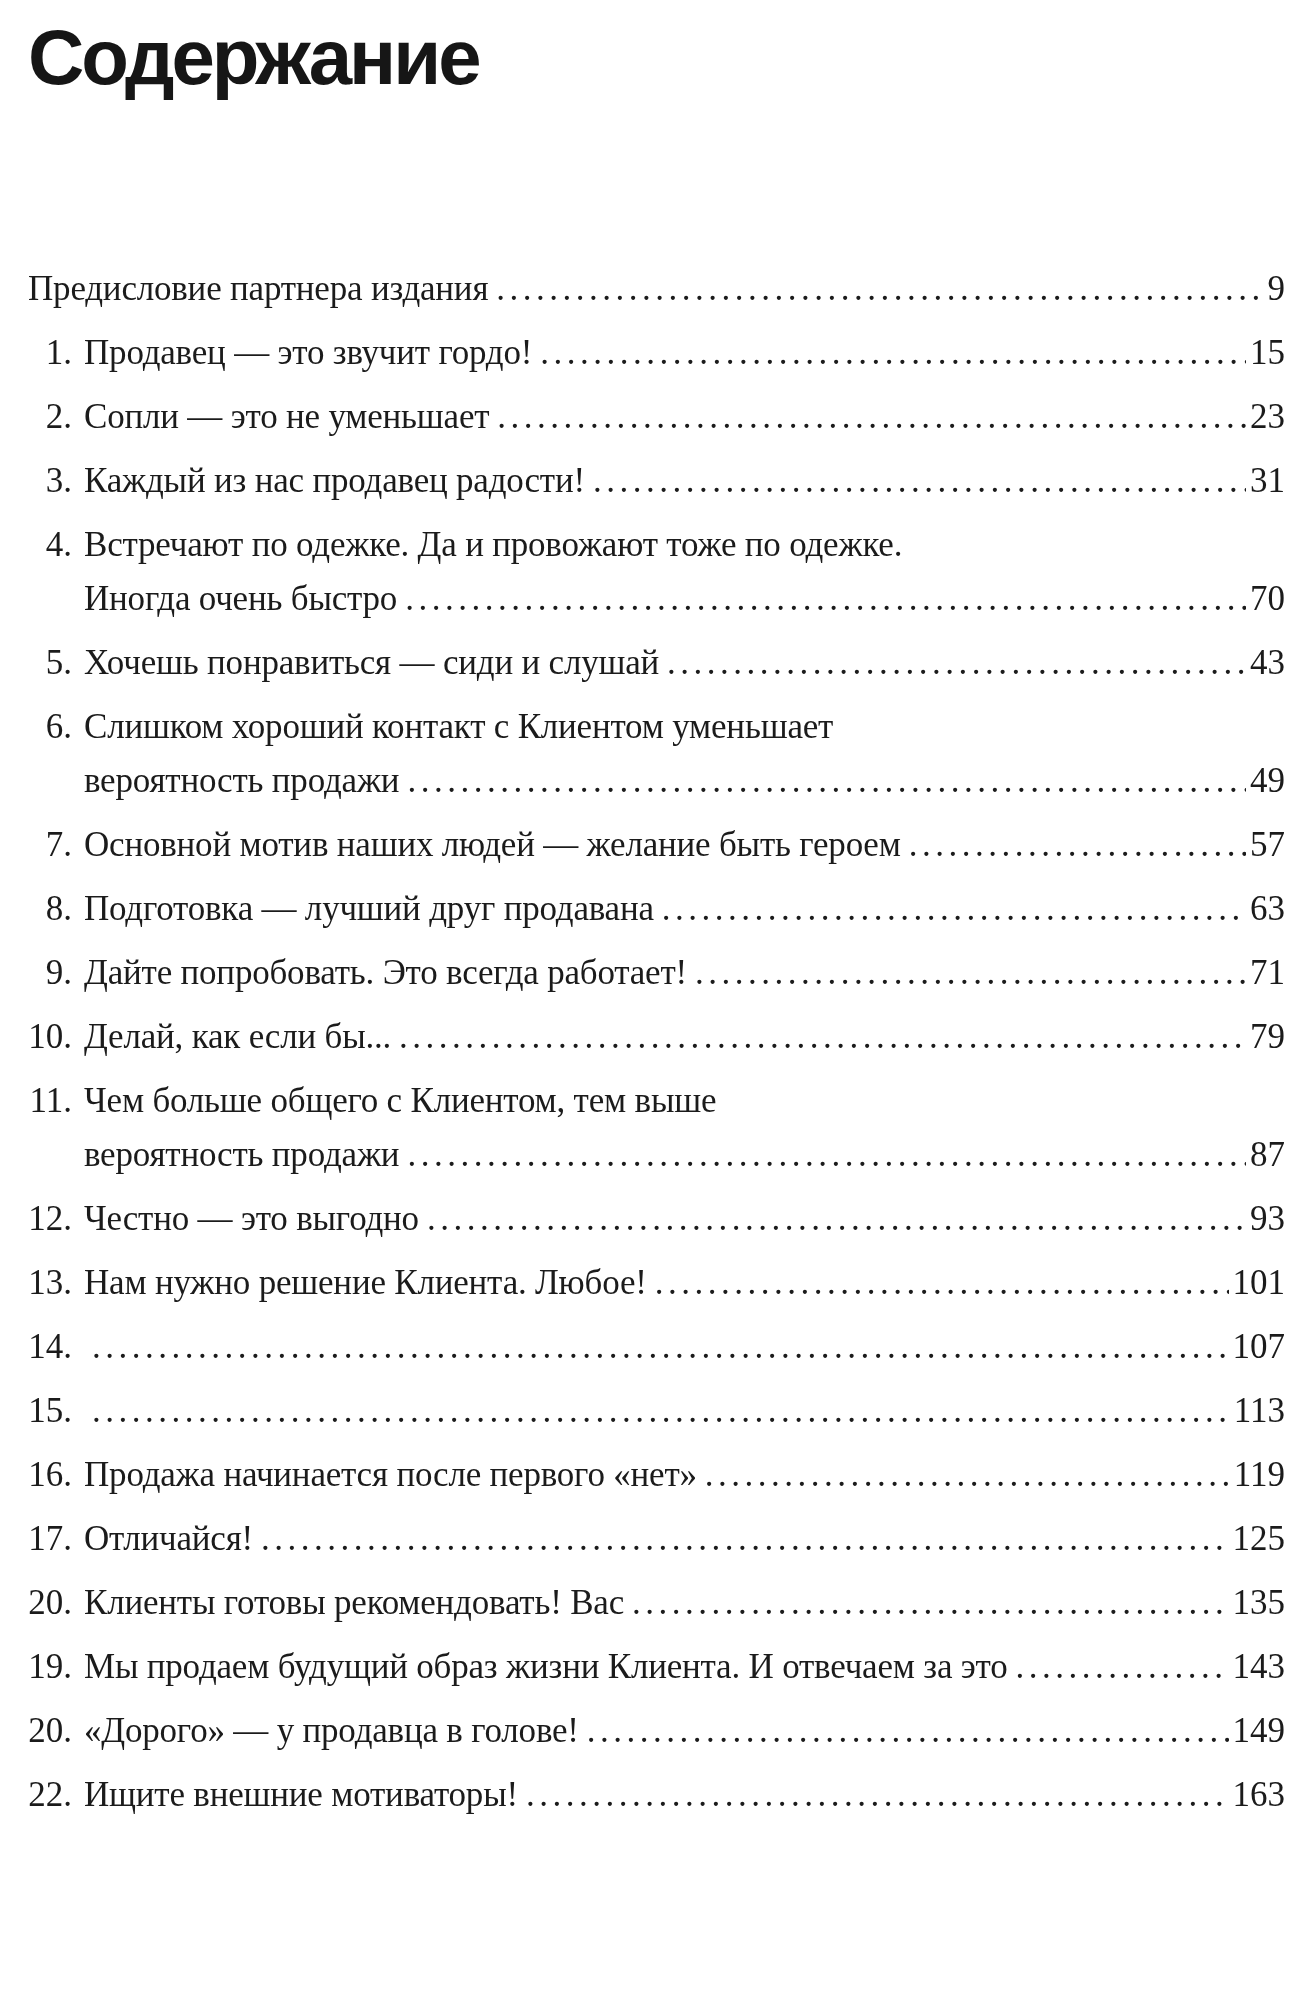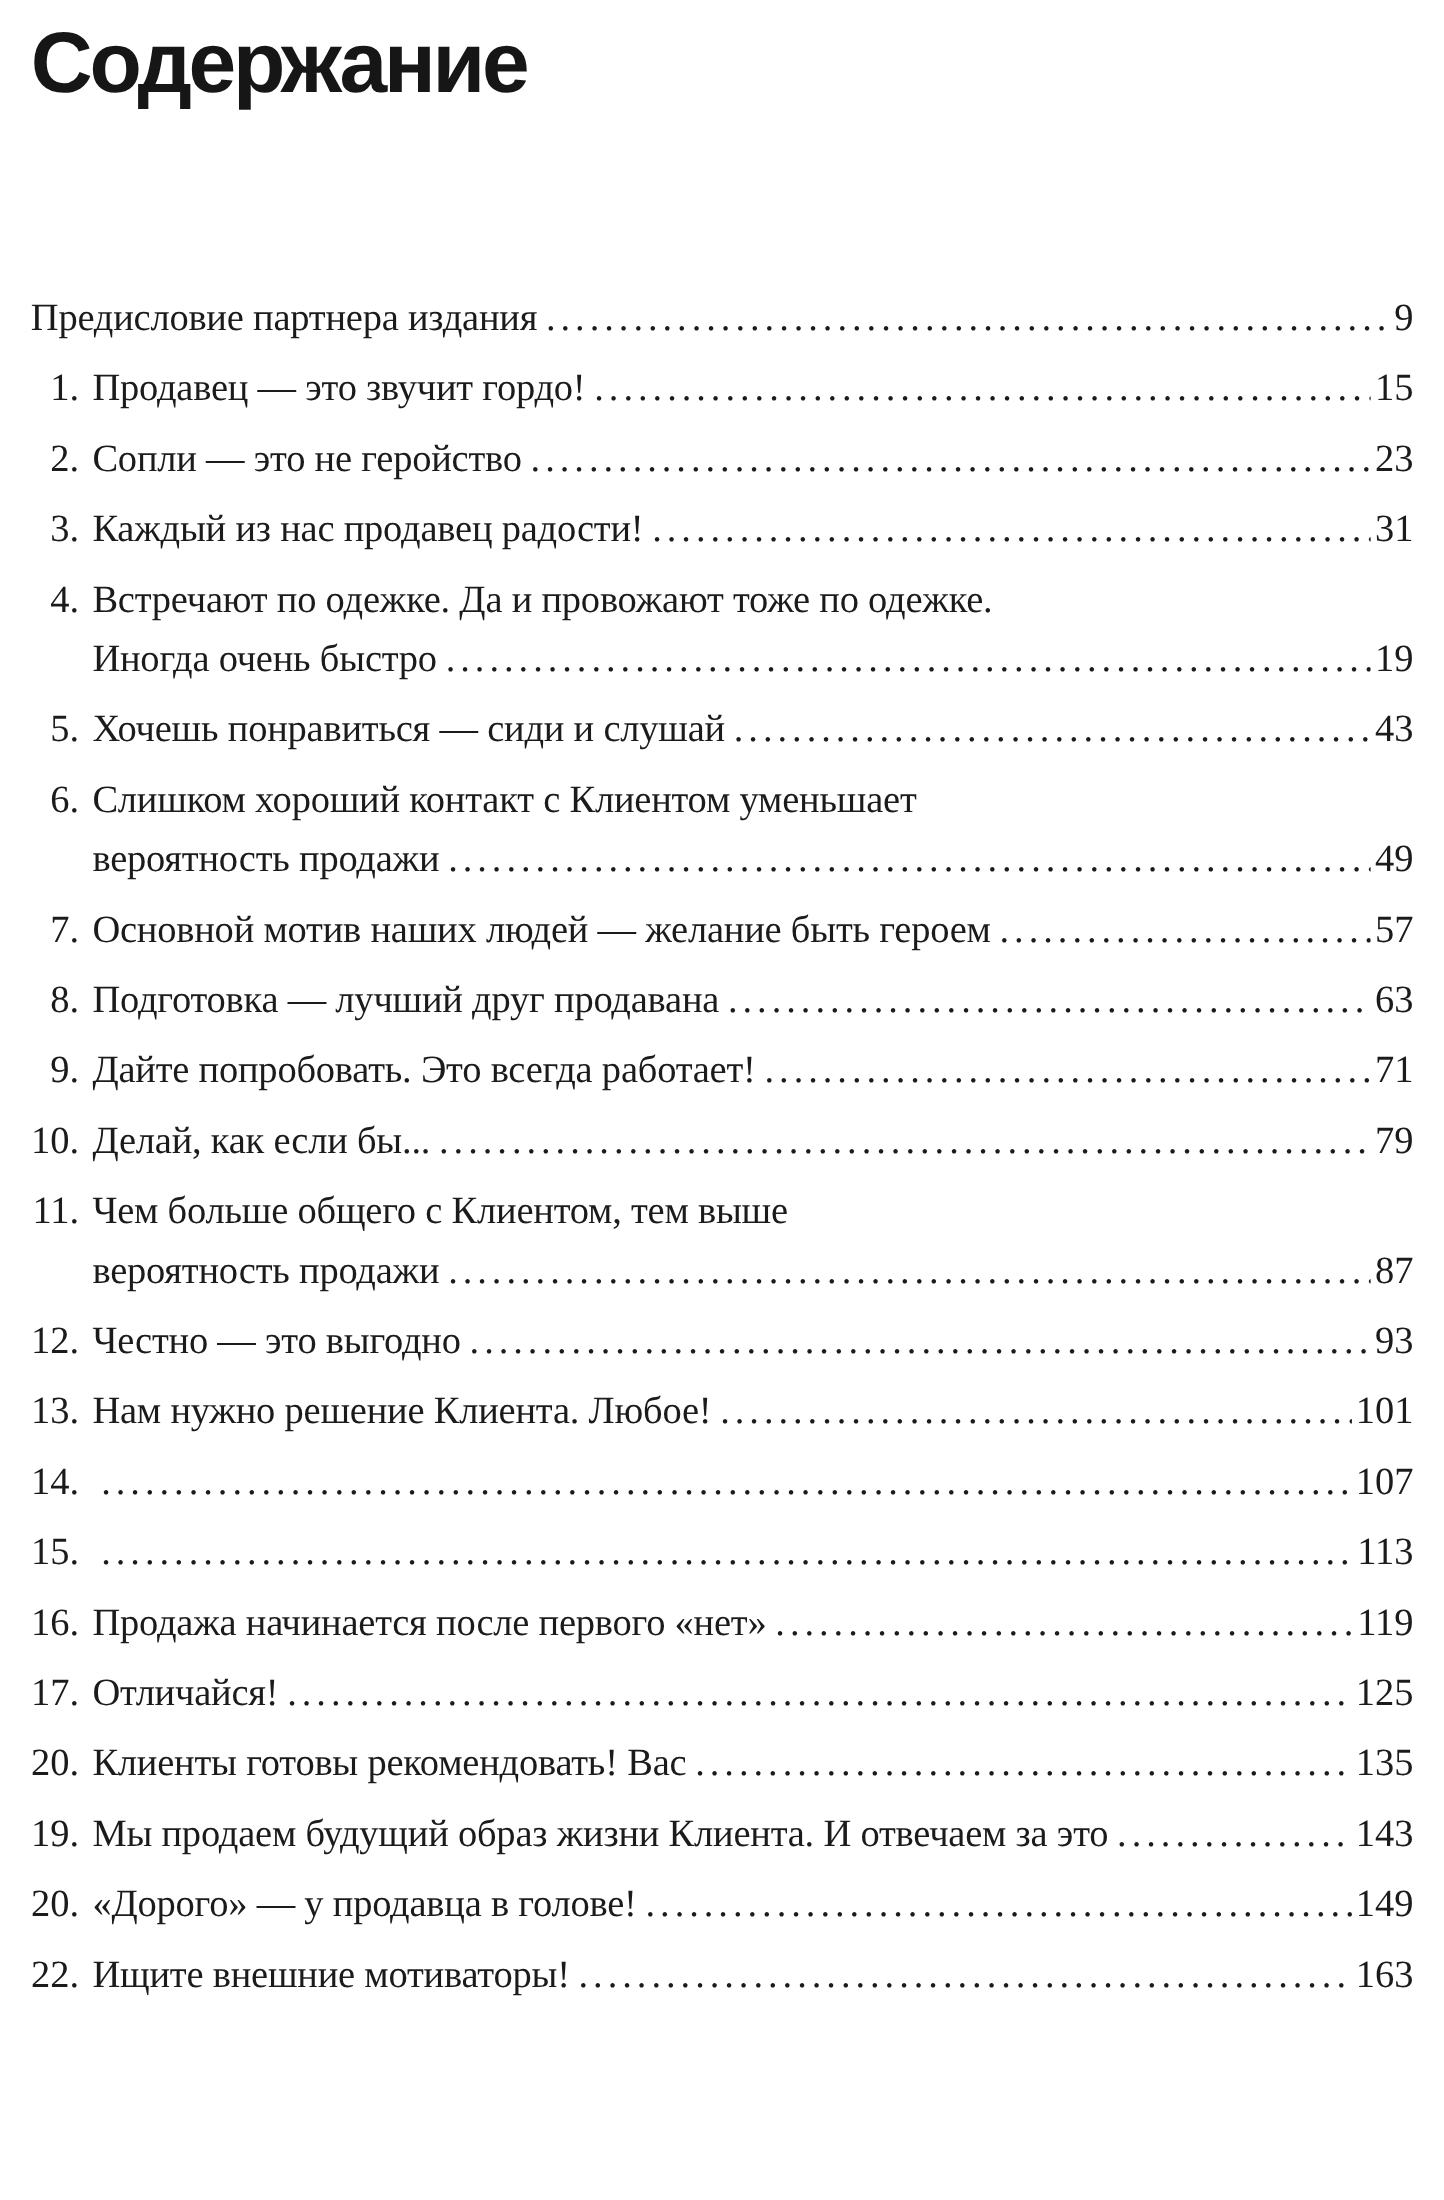--- a/index.html
+++ b/index.html
@@ -85,21 +85,21 @@
         <div class="toc-row">
           <span class="num">1.</span>
           <span class="text">Продавец — это звучит гордо!</span>
           <span class="leader"></span>
           <span class="pagenum">15</span>
         </div>
       </div>
       <div class="toc-entry">
         <div class="toc-row">
           <span class="num">2.</span>
-          <span class="text">Сопли — это не геройство</span>
+          <span class="text">Сопли — это не уменьшает</span>
           <span class="leader"></span>
           <span class="pagenum">23</span>
         </div>
       </div>
       <div class="toc-entry">
         <div class="toc-row">
           <span class="num">3.</span>
           <span class="text">Каждый из нас продавец радости!</span>
           <span class="leader"></span>
           <span class="pagenum">31</span>
@@ -107,21 +107,21 @@
       </div>
       <div class="toc-entry">
         <div class="toc-row">
           <span class="num">4.</span>
           <span class="text">Встречают по одежке. Да и провожают тоже по одежке.</span>
         </div>
         <div class="toc-row">
           <span class="indent"></span>
           <span class="text">Иногда очень быстро</span>
           <span class="leader"></span>
-          <span class="pagenum">19</span>
+          <span class="pagenum">70</span>
         </div>
       </div>
       <div class="toc-entry">
         <div class="toc-row">
           <span class="num">5.</span>
           <span class="text">Хочешь понравиться — сиди и слушай</span>
           <span class="leader"></span>
           <span class="pagenum">43</span>
         </div>
       </div>

